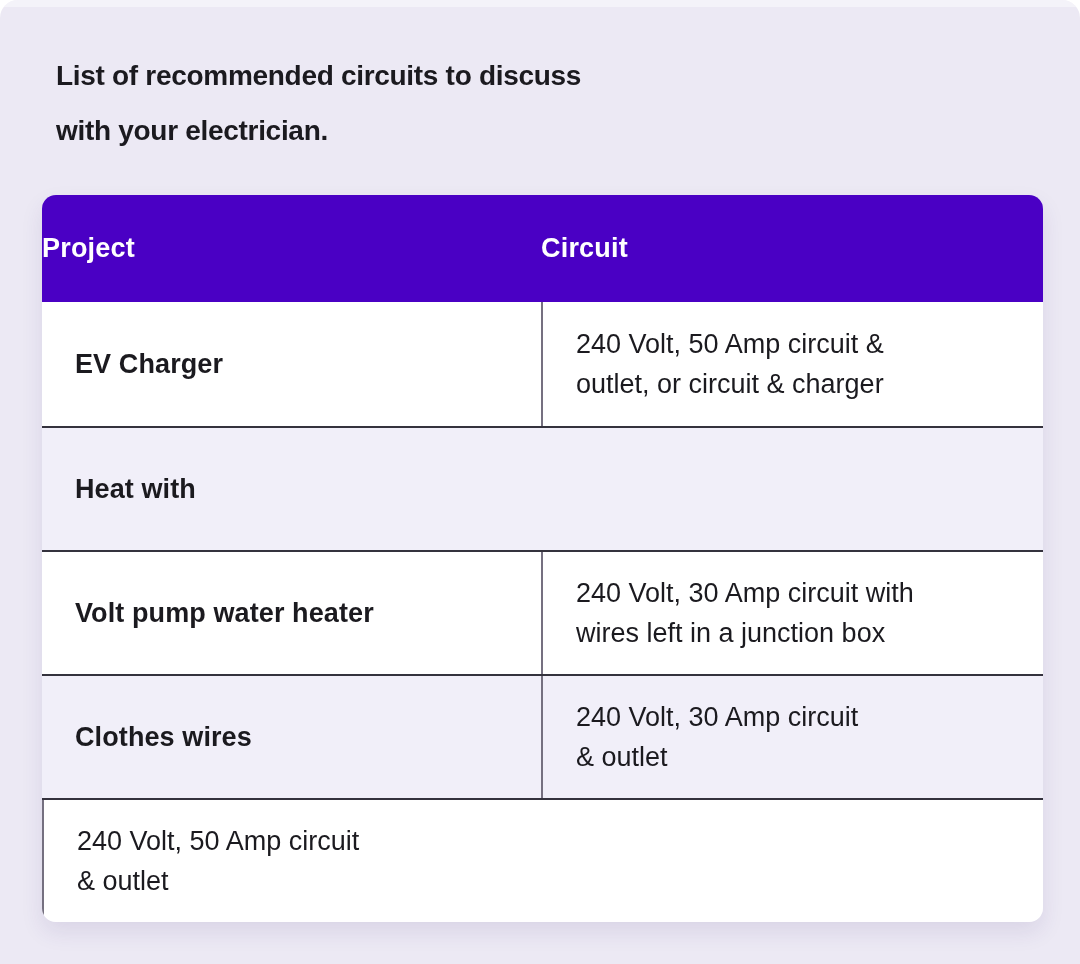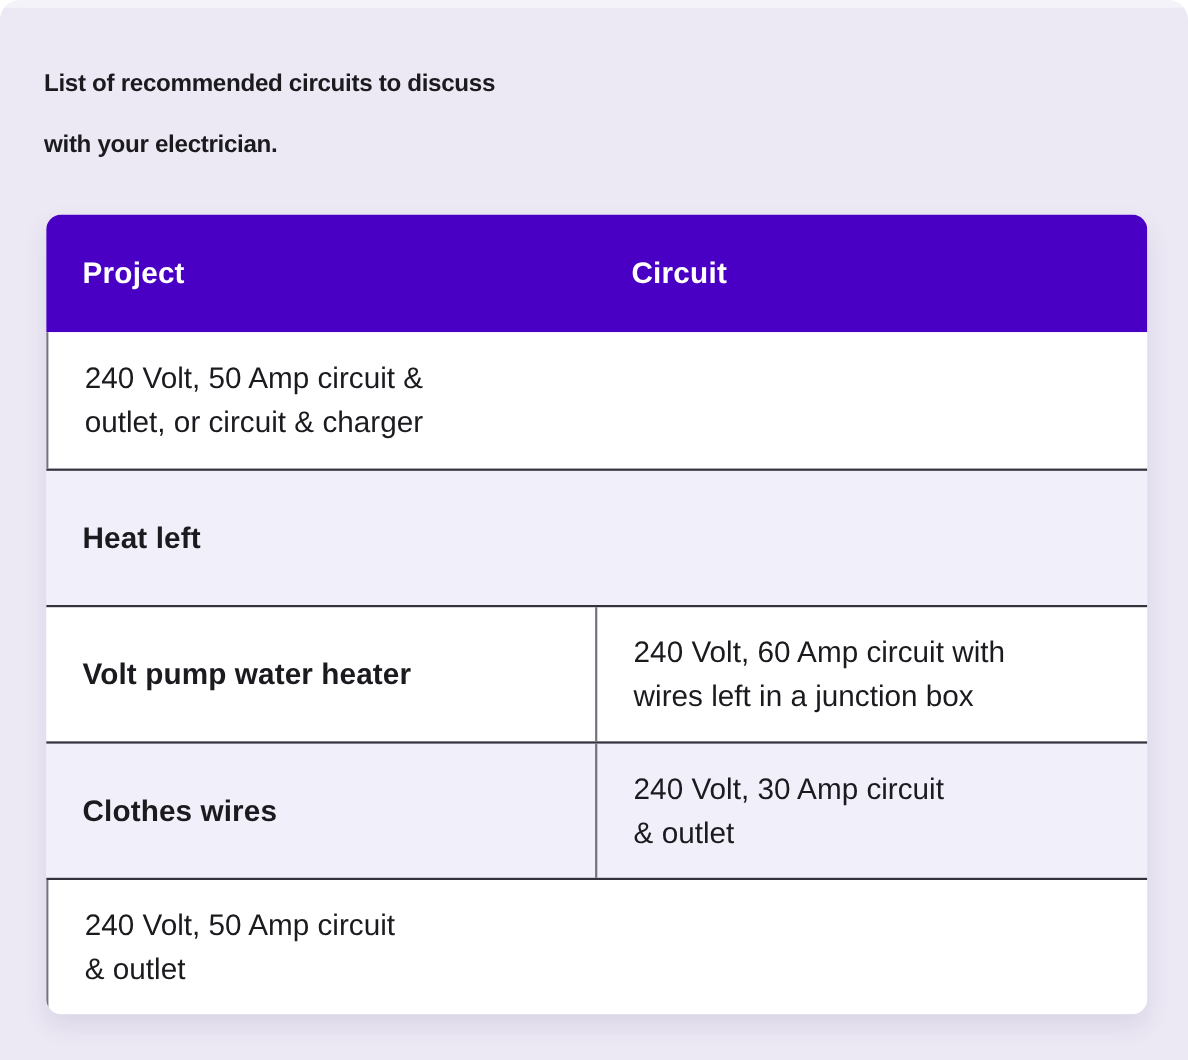--- a/index.html
+++ b/index.html
@@ -20,25 +20,25 @@
     content: "";
     position: absolute;
     top: 0; left: 0; right: 0;
     height: 7px;
     background: rgba(255,255,255,0.45);
     border-radius: 18px 18px 0 0;
     pointer-events: none;
   }
   .page-title {
     position: absolute;
-    left: 40px;
+    left: 56px;
     top: 48px;
     margin: 0;
     width: 820px;
-    font-size: 22px;
+    font-size: 28px;
     line-height: 55px;
     font-weight: 700;
     letter-spacing: -0.3px;
     color: var(--body-text, #1B1A1F);
     white-space: pre-line;
   }
   .circuits-table {
     position: absolute;
     left: 42px;
     top: 195px;
@@ -48,21 +48,20 @@
     box-shadow: 0 10px 22px rgba(58, 38, 120, 0.10);
   }
   .thead {
     display: flex;
     height: 107px;
     background: var(--header-bg, #4A00C4);
   }
   .th {
     display: flex;
     align-items: center;
-    padding-left: 33px;
     box-sizing: border-box;
     color: var(--header-text, #FFFFFF);
     font-size: 27px;
     font-weight: 600;
     letter-spacing: 0.2px;
   }
   .col1 { width: 499px; }
   .col2 { width: 502px; }
   .tr {
     display: flex;
@@ -96,31 +95,32 @@
 with your electrician.</h1>
 
   <div class="circuits-table">
 
     <div class="thead">
       <div class="th col1">Project</div>
       <div class="th col2">Circuit</div>
     </div>
 
     <div class="tr">
+      <div class="td col1 project">EV Charger</div>
       <div class="td col2 circuit">240 Volt, 50 Amp circuit &amp;
 outlet, or circuit &amp; charger</div>
     </div>
 
     <div class="tr alt">
-      <div class="td col1 project">Heat left</div>
+      <div class="td col1 project">Heat with</div>
     </div>
 
     <div class="tr">
       <div class="td col1 project">Volt pump water heater</div>
-      <div class="td col2 circuit">240 Volt, 60 Amp circuit with
+      <div class="td col2 circuit">240 Volt, 30 Amp circuit with
 wires left in a junction box</div>
     </div>
 
     <div class="tr alt">
       <div class="td col1 project">Clothes wires</div>
       <div class="td col2 circuit">240 Volt, 30 Amp circuit
 &amp; outlet</div>
     </div>
 
     <div class="tr">

